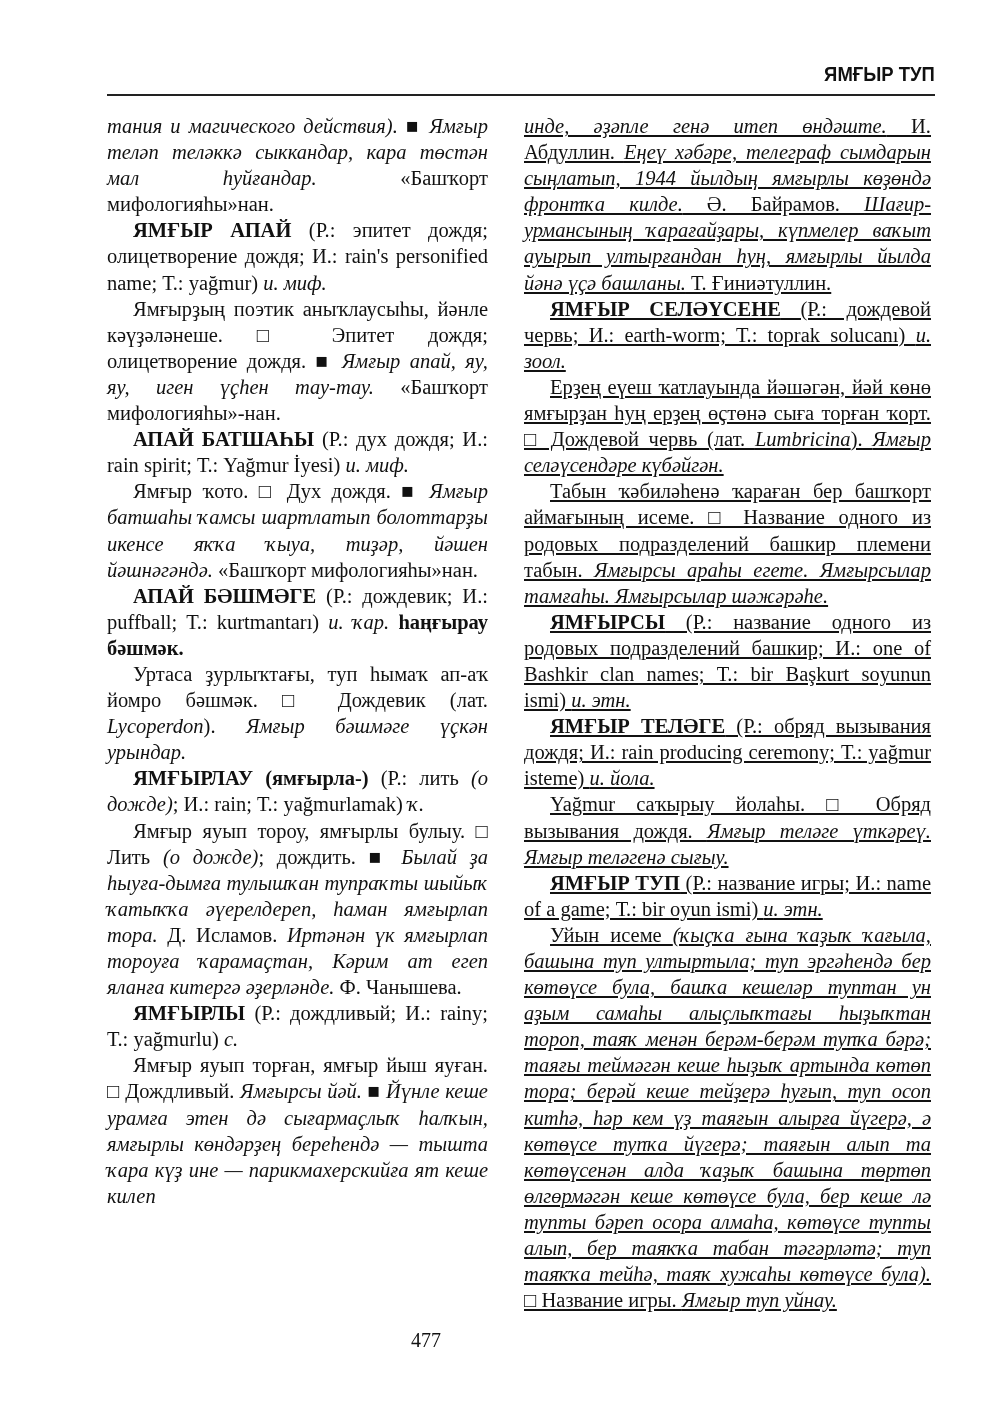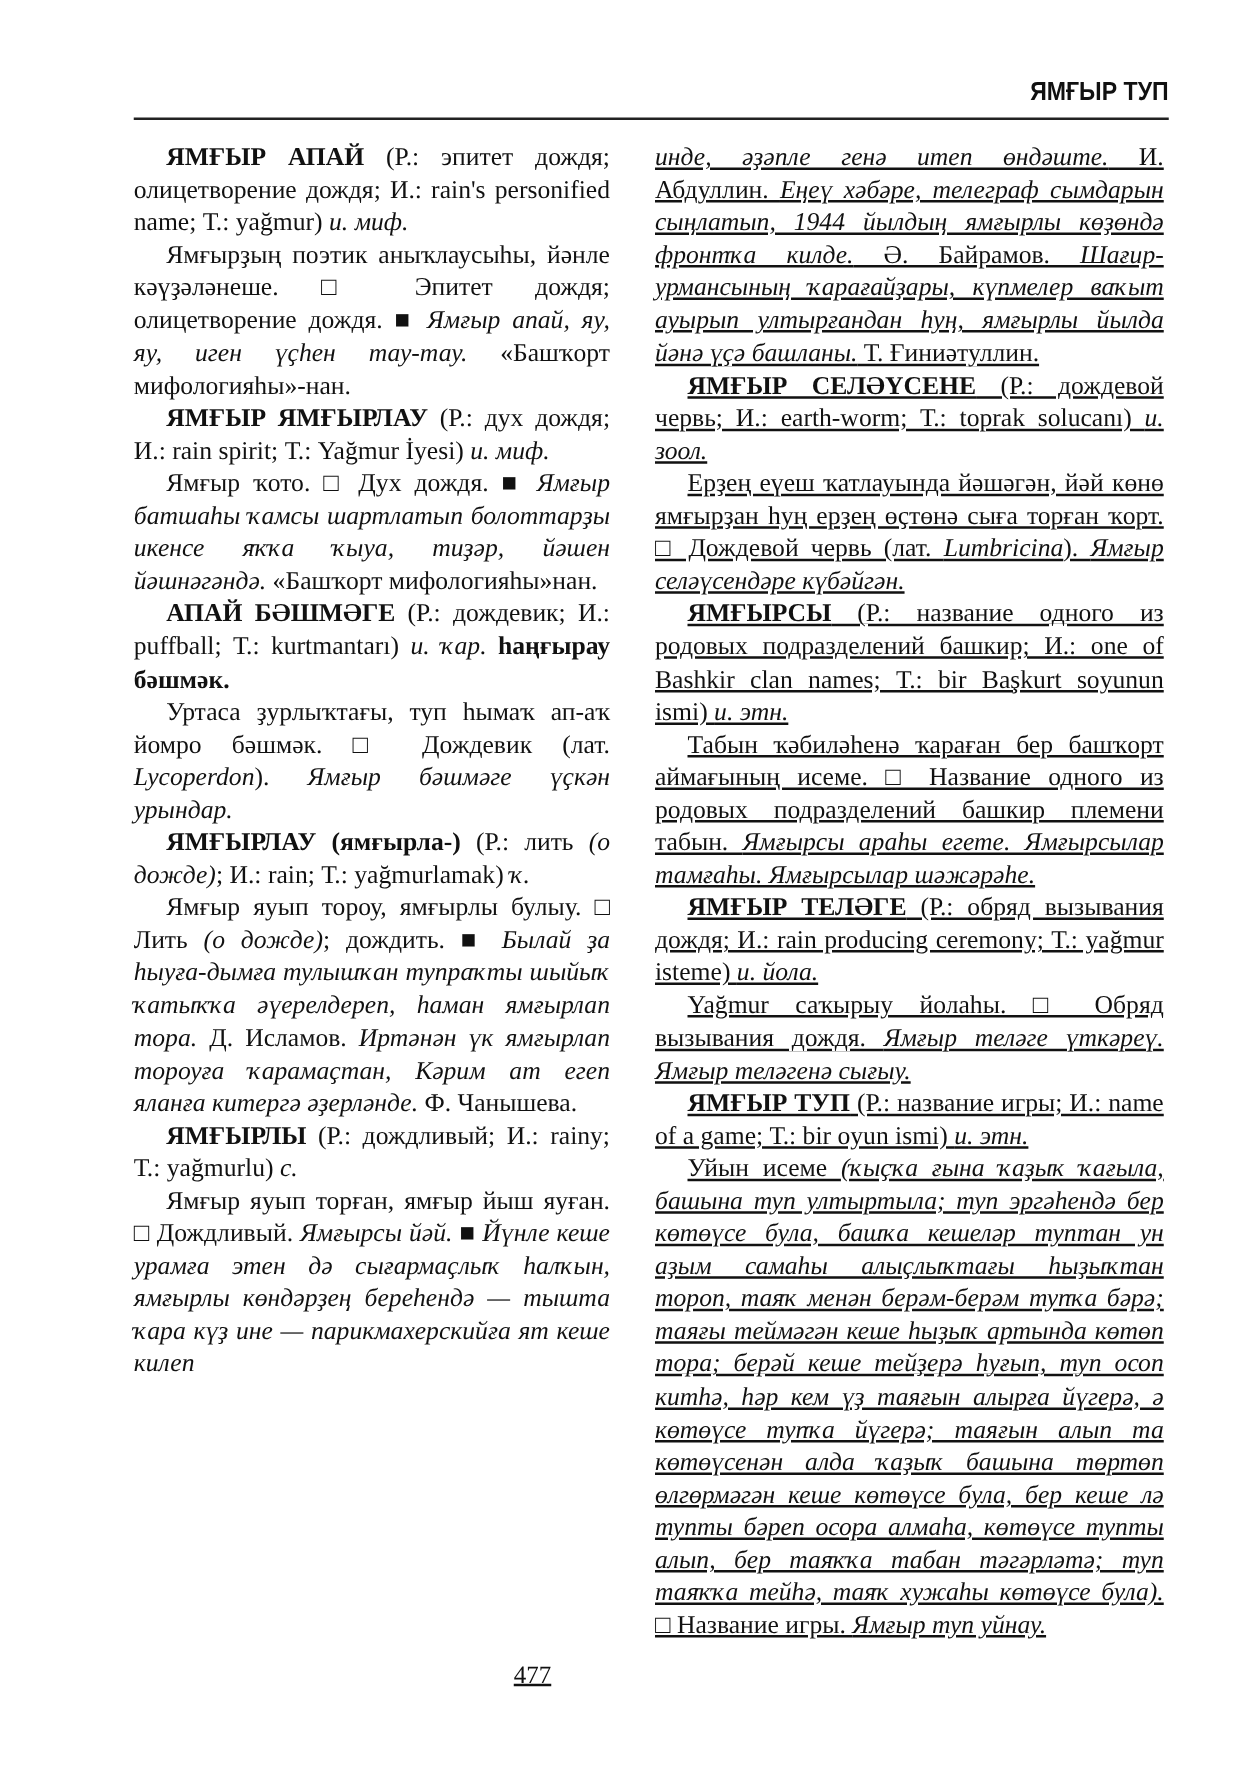--- a/index.html
+++ b/index.html
@@ -11,46 +11,47 @@
                   font-weight: bold; font-size: 21px; letter-spacing: 0px; transform: scaleX(0.88);
                   transform-origin: right center; }
   .col { position: absolute; top: 113px; font-size: 20.5px; line-height: 26.1px; text-align: justify;
          hyphens: manual; }
   .col.left { left: 107px; width: 381px; }
   .col.right { left: 524px; width: 407px; text-decoration: underline; }
   .para { margin: 0; text-indent: 26px; }
   .para.cont { text-indent: 0; }
   .hw { font-weight: bold; }
   .it { font-style: italic; }
-  .page-num { position: absolute; left: 0; width: 852px; top: 1329px; text-align: center; font-size: 20px; text-decoration: underline; }
+  .page-num { position: absolute; left: 0; width: 852px; top: 1329px; text-align: center; font-size: 20px; }
 </style>
 </head>
 <body>
 
 <div class="header">
   <span class="header-title">ЯМҒЫР ТУП</span>
 </div>
 
 <div class="col left" id="col-left">
+    <p class="para cont"><span class="it">тания и магического действия).</span><span class=""> ■ </span><span class="it">Ямғыр теләп теләккә сыккандар, кара төстән мал һуйғандар.</span><span class=""> «Башҡорт мифологияһы»нан.</span></p>
     <p class="para"><span class="hw">ЯМҒЫР АПАЙ</span><span class=""> (Р.: эпитет дождя; олицетворение дождя; И.: rain's personified name; Т.: yağmur) </span><span class="it">и. миф.</span></p>
     <p class="para"><span class="">Ямғырҙың поэтик аныҡлаусыһы, йәнле кәүҙәләнеше. □ Эпитет дождя; олицетворение дождя. ■ </span><span class="it">Ямғыр апай, яу, яу, иген үҫһен тау-тау.</span><span class=""> «Башҡорт мифологияһы»-нан.</span></p>
-    <p class="para"><span class="hw">ЯМҒЫР ЯМҒЫРЛАУ</span><span class=""> (Р.: дух дождя; И.: rain spirit; Т.: Yağmur İyesi) </span><span class="it">и. миф.</span></p>
+    <p class="para"><span class="hw">АПАЙ БАТШАҺЫ</span><span class=""> (Р.: дух дождя; И.: rain spirit; Т.: Yağmur İyesi) </span><span class="it">и. миф.</span></p>
     <p class="para"><span class="">Ямғыр ҡото. □ Дух дождя. ■ </span><span class="it">Ямғыр батшаһы ҡамсы шартлатып болоттарҙы икенсе яҡҡа ҡыуа, тиҙәр, йәшен йәшнәгәндә.</span><span class=""> «Башҡорт мифологияһы»нан.</span></p>
     <p class="para"><span class="hw">АПАЙ БӘШМӘГЕ</span><span class=""> (Р.: дождевик; И.: puffball; Т.: kurtmantarı) </span><span class="it">и. ҡар.</span><span class=""> </span><span class="hw">һаңғырау бәшмәк.</span></p>
     <p class="para"><span class="">Уртаса ҙурлыҡтағы, туп һымаҡ ап-аҡ йомро бәшмәк. □ Дождевик (лат. </span><span class="it">Lycoperdon</span><span class="">). </span><span class="it">Ямғыр бәшмәге үҫкән урындар.</span></p>
     <p class="para"><span class="hw">ЯМҒЫРЛАУ (ямғырла-)</span><span class=""> (Р.: лить </span><span class="it">(о дожде)</span><span class="">; И.: rain; Т.: yağmurlamak) </span><span class="it">ҡ.</span></p>
     <p class="para"><span class="">Ямғыр яуып тороу, ямғырлы булыу. □ Лить </span><span class="it">(о дожде)</span><span class="">; дождить. ■ </span><span class="it">Былай ҙа һыуға-дымға тулышҡан тупраҡты шыйыҡ ҡатыҡҡа әүерелдереп, һаман ямғырлап тора.</span><span class=""> Д. Исламов. </span><span class="it">Иртәнән үк ямғырлап тороуға ҡарамаҫтан, Кәрим ат егеп яланға китергә әҙерләнде.</span><span class=""> Ф. Чанышева.</span></p>
     <p class="para"><span class="hw">ЯМҒЫРЛЫ</span><span class=""> (Р.: дождливый; И.: rainy; Т.: yağmurlu) </span><span class="it">с.</span></p>
     <p class="para"><span class="">Ямғыр яуып торған, ямғыр йыш яуған. □ Дождливый. </span><span class="it">Ямғырсы йәй.</span><span class=""> ■ </span><span class="it">Йүнле кеше урамға этен дә сығармаҫлыҡ һалҡын, ямғырлы көндәрҙең береһендә — тышта ҡара күҙ ине — парикмахерскийға ят кеше килеп</span></p>
   </div>
 <div class="col right" id="col-right">
     <p class="para cont"><span class="it">инде, әҙәпле генә итеп өндәште.</span><span class=""> И. Абдуллин. </span><span class="it">Еңеү хәбәре, телеграф сымдарын сыңлатып, 1944 йылдың ямғырлы көҙөндә фронтҡа килде.</span><span class=""> Ә. Байрамов. </span><span class="it">Шағир-урмансының ҡарағайҙары, күпмелер ваҡыт ауырып ултырғандан һуң, ямғырлы йылда йәнә үҫә башланы.</span><span class=""> Т. Ғиниәтуллин.</span></p>
     <p class="para"><span class="hw">ЯМҒЫР СЕЛӘҮСЕНЕ</span><span class=""> (Р.: дождевой червь; И.: earth-worm; Т.: toprak solucanı) </span><span class="it">и. зоол.</span></p>
     <p class="para"><span class="">Ерҙең еүеш ҡатлауында йәшәгән, йәй көнө ямғырҙан һуң ерҙең өҫтөнә сыға торған ҡорт. □ Дождевой червь (лат. </span><span class="it">Lumbricina</span><span class="">). </span><span class="it">Ямғыр селәүсендәре күбәйгән.</span></p>
+    <p class="para"><span class="">Табын ҡәбиләһенә ҡараған бер башҡорт аймағының исеме. □ Название одного из родовых подразделений башкир племени табын. </span><span class="it">Ямғырсы араһы егете. Ямғырсылар тамғаһы. Ямғырсылар шәжәрәһе.</span></p>
     <p class="para"><span class="hw">ЯМҒЫРСЫ</span><span class=""> (Р.: название одного из родовых подразделений башкир; И.: one of Bashkir clan names; Т.: bir Başkurt soyunun ismi) </span><span class="it">и. этн.</span></p>
-    <p class="para"><span class="">Табын ҡәбиләһенә ҡараған бер башҡорт аймағының исеме. □ Название одного из родовых подразделений башкир племени табын. </span><span class="it">Ямғырсы араһы егете. Ямғырсылар тамғаһы. Ямғырсылар шәжәрәһе.</span></p>
     <p class="para"><span class="hw">ЯМҒЫР ТЕЛӘГЕ</span><span class=""> (Р.: обряд вызывания дождя; И.: rain producing ceremony; Т.: yağmur isteme) </span><span class="it">и. йола.</span></p>
     <p class="para"><span class="">Yağmur саҡырыу йолаһы. □ Обряд вызывания дождя. </span><span class="it">Ямғыр теләге үткәреү. Ямғыр теләгенә сығыу.</span></p>
     <p class="para"><span class="hw">ЯМҒЫР ТУП</span><span class=""> (Р.: название игры; И.: name of a game; Т.: bir oyun ismi) </span><span class="it">и. этн.</span></p>
     <p class="para"><span class="">Уйын исеме </span><span class="it">(ҡыҫҡа ғына ҡаҙыҡ ҡағыла, башына туп ултыртыла; туп эргәһендә бер көтөүсе була, башҡа кешеләр туптан ун аҙым самаһы алыҫлыҡтағы һыҙыҡтан тороп, таяҡ менән берәм-берәм тупҡа бәрә; таяғы теймәгән кеше һыҙыҡ артында көтөп тора; берәй кеше тейҙерә һуғып, туп осоп китһә, һәр кем үҙ таяғын алырға йүгерә, ә көтөүсе тупҡа йүгерә; таяғын алып та көтөүсенән алда ҡаҙыҡ башына төртөп өлгөрмәгән кеше көтөүсе була, бер кеше лә тупты бәреп осора алмаһа, көтөүсе тупты алып, бер таяҡҡа табан тәгәрләтә; туп таяҡҡа тейһә, таяҡ хужаһы көтөүсе була).</span><span class=""> □ Название игры. </span><span class="it">Ямғыр туп уйнау.</span></p>
   </div>
 
 <div class="page-num">477</div>
 
 </body></html>

